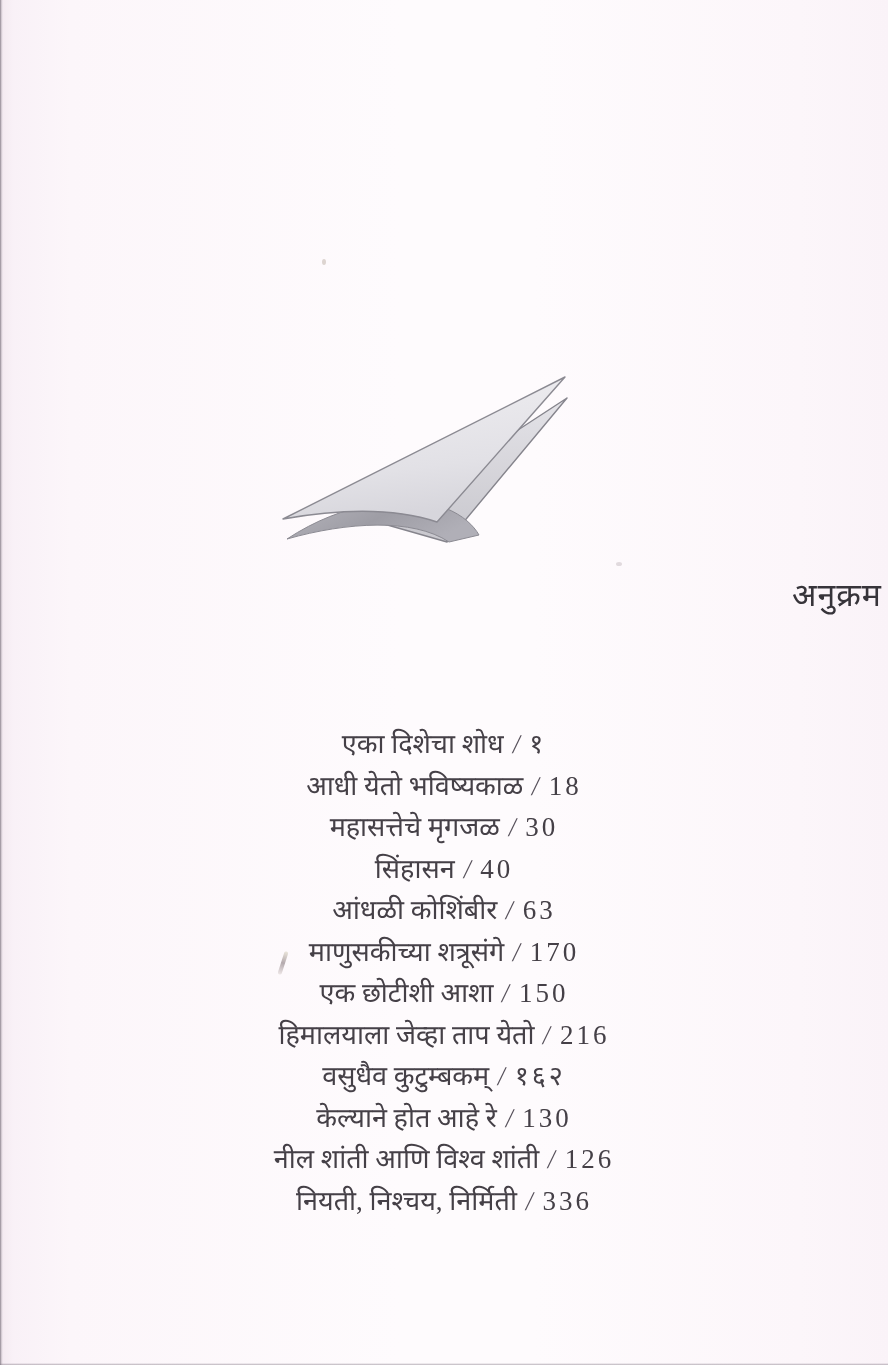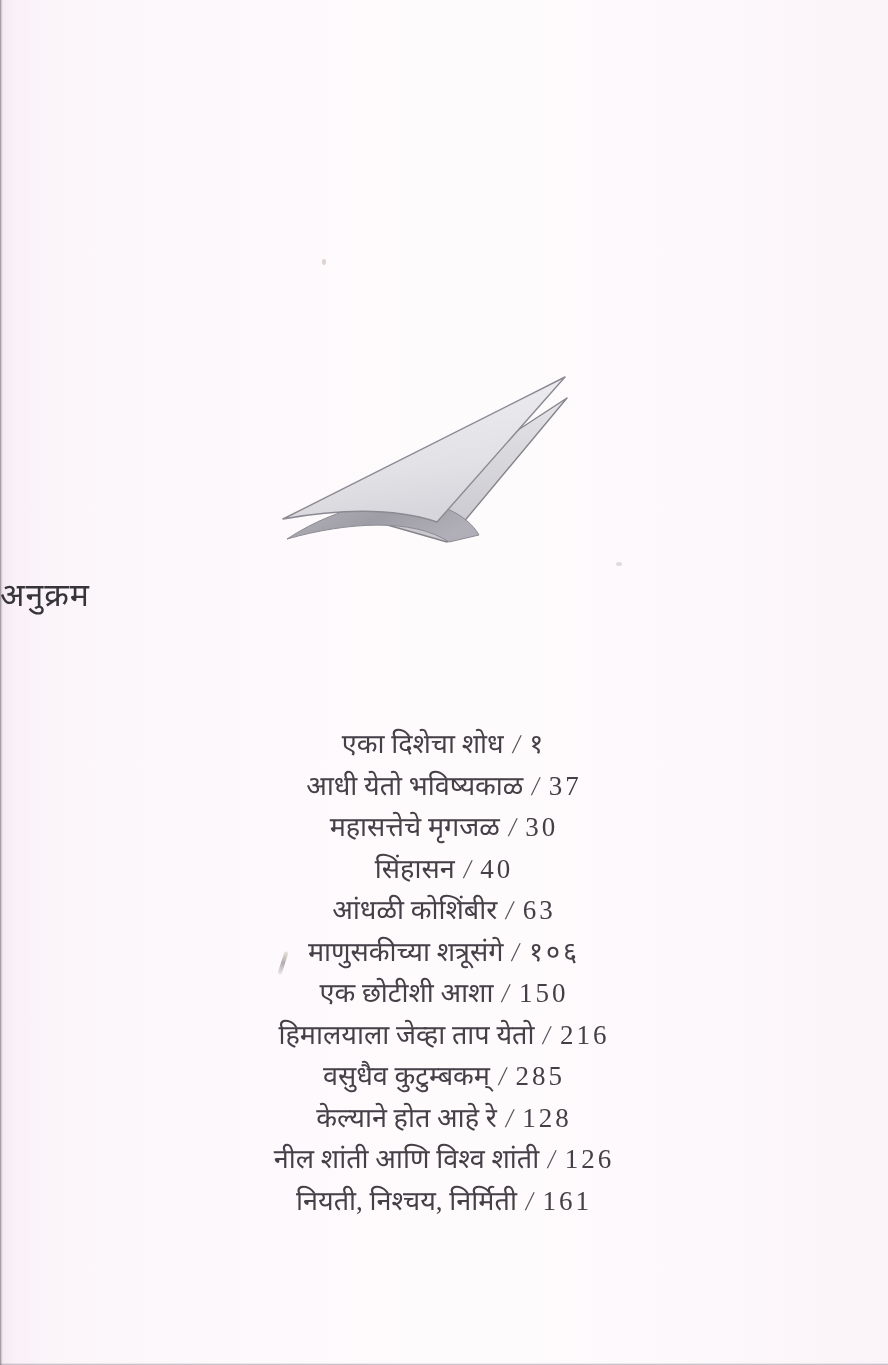--- a/index.html
+++ b/index.html
@@ -38,21 +38,21 @@
     left: 281px;
     top: 370px;
     width: 292px;
     height: 180px;
   }
   .page-title {
     position: absolute;
     left: 0;
     right: 6px;
     top: 572px;
-    text-align: left;
+    text-align: right;
     font-size: 32px;
     color: #37343a;
     letter-spacing: 1px;
   }
   .toc {
     position: absolute;
     left: 0;
     right: 0;
     top: 724px;
     text-align: center;
@@ -130,40 +130,40 @@
     <path d="M 6 169 C 62 132 124 124 164 138 C 182 145 193 156 198 165 L 168 172 C 132 148 66 152 6 169 Z" fill="url(#gSwoosh)" stroke="#8b8a92" stroke-width="1"></path>
 
     <path d="M 284 7 L 2 149 C 64 138 114 138 156 152 Z" fill="url(#gMain)" stroke="#8b8a92" stroke-width="1.4" stroke-linejoin="round"></path>
   </svg>
 
   <div class="page-title">अनुक्रम</div>
 
   <div class="toc">
     <div class="toc-entry"><span>एका दिशेचा शोध</span><span class="sep">/</span><span class="pageno">१</span></div>
 
-    <div class="toc-entry"><span>आधी येतो भविष्यकाळ</span><span class="sep">/</span><span class="pageno">37</span></div>
+    <div class="toc-entry"><span>आधी येतो भविष्यकाळ</span><span class="sep">/</span><span class="pageno">18</span></div>
 
     <div class="toc-entry"><span>महासत्तेचे मृगजळ</span><span class="sep">/</span><span class="pageno">30</span></div>
 
     <div class="toc-entry"><span>सिंहासन</span><span class="sep">/</span><span class="pageno">40</span></div>
 
     <div class="toc-entry"><span>आंधळी कोशिंबीर</span><span class="sep">/</span><span class="pageno">63</span></div>
 
-    <div class="toc-entry"><span>माणुसकीच्या शत्रूसंगे</span><span class="sep">/</span><span class="pageno">१०६</span></div>
+    <div class="toc-entry"><span>माणुसकीच्या शत्रूसंगे</span><span class="sep">/</span><span class="pageno">170</span></div>
 
     <div class="toc-entry"><span>एक छोटीशी आशा</span><span class="sep">/</span><span class="pageno">150</span></div>
 
     <div class="toc-entry"><span>हिमालयाला जेव्हा ताप येतो</span><span class="sep">/</span><span class="pageno">216</span></div>
 
-    <div class="toc-entry"><span>वसुधैव कुटुम्बकम्</span><span class="sep">/</span><span class="pageno">285</span></div>
+    <div class="toc-entry"><span>वसुधैव कुटुम्बकम्</span><span class="sep">/</span><span class="pageno">१६२</span></div>
 
-    <div class="toc-entry"><span>केल्याने होत आहे रे</span><span class="sep">/</span><span class="pageno">128</span></div>
+    <div class="toc-entry"><span>केल्याने होत आहे रे</span><span class="sep">/</span><span class="pageno">130</span></div>
 
     <div class="toc-entry"><span>नील शांती आणि विश्व शांती</span><span class="sep">/</span><span class="pageno">126</span></div>
 
-    <div class="toc-entry"><span>नियती, निश्चय, निर्मिती</span><span class="sep">/</span><span class="pageno">161</span></div>
+    <div class="toc-entry"><span>नियती, निश्चय, निर्मिती</span><span class="sep">/</span><span class="pageno">336</span></div>
   </div>
 
   <div class="speck-1"></div>
   <div class="speck-2"></div>
   <div class="speck-3"></div>
 
 </div>
 
 </body></html>

